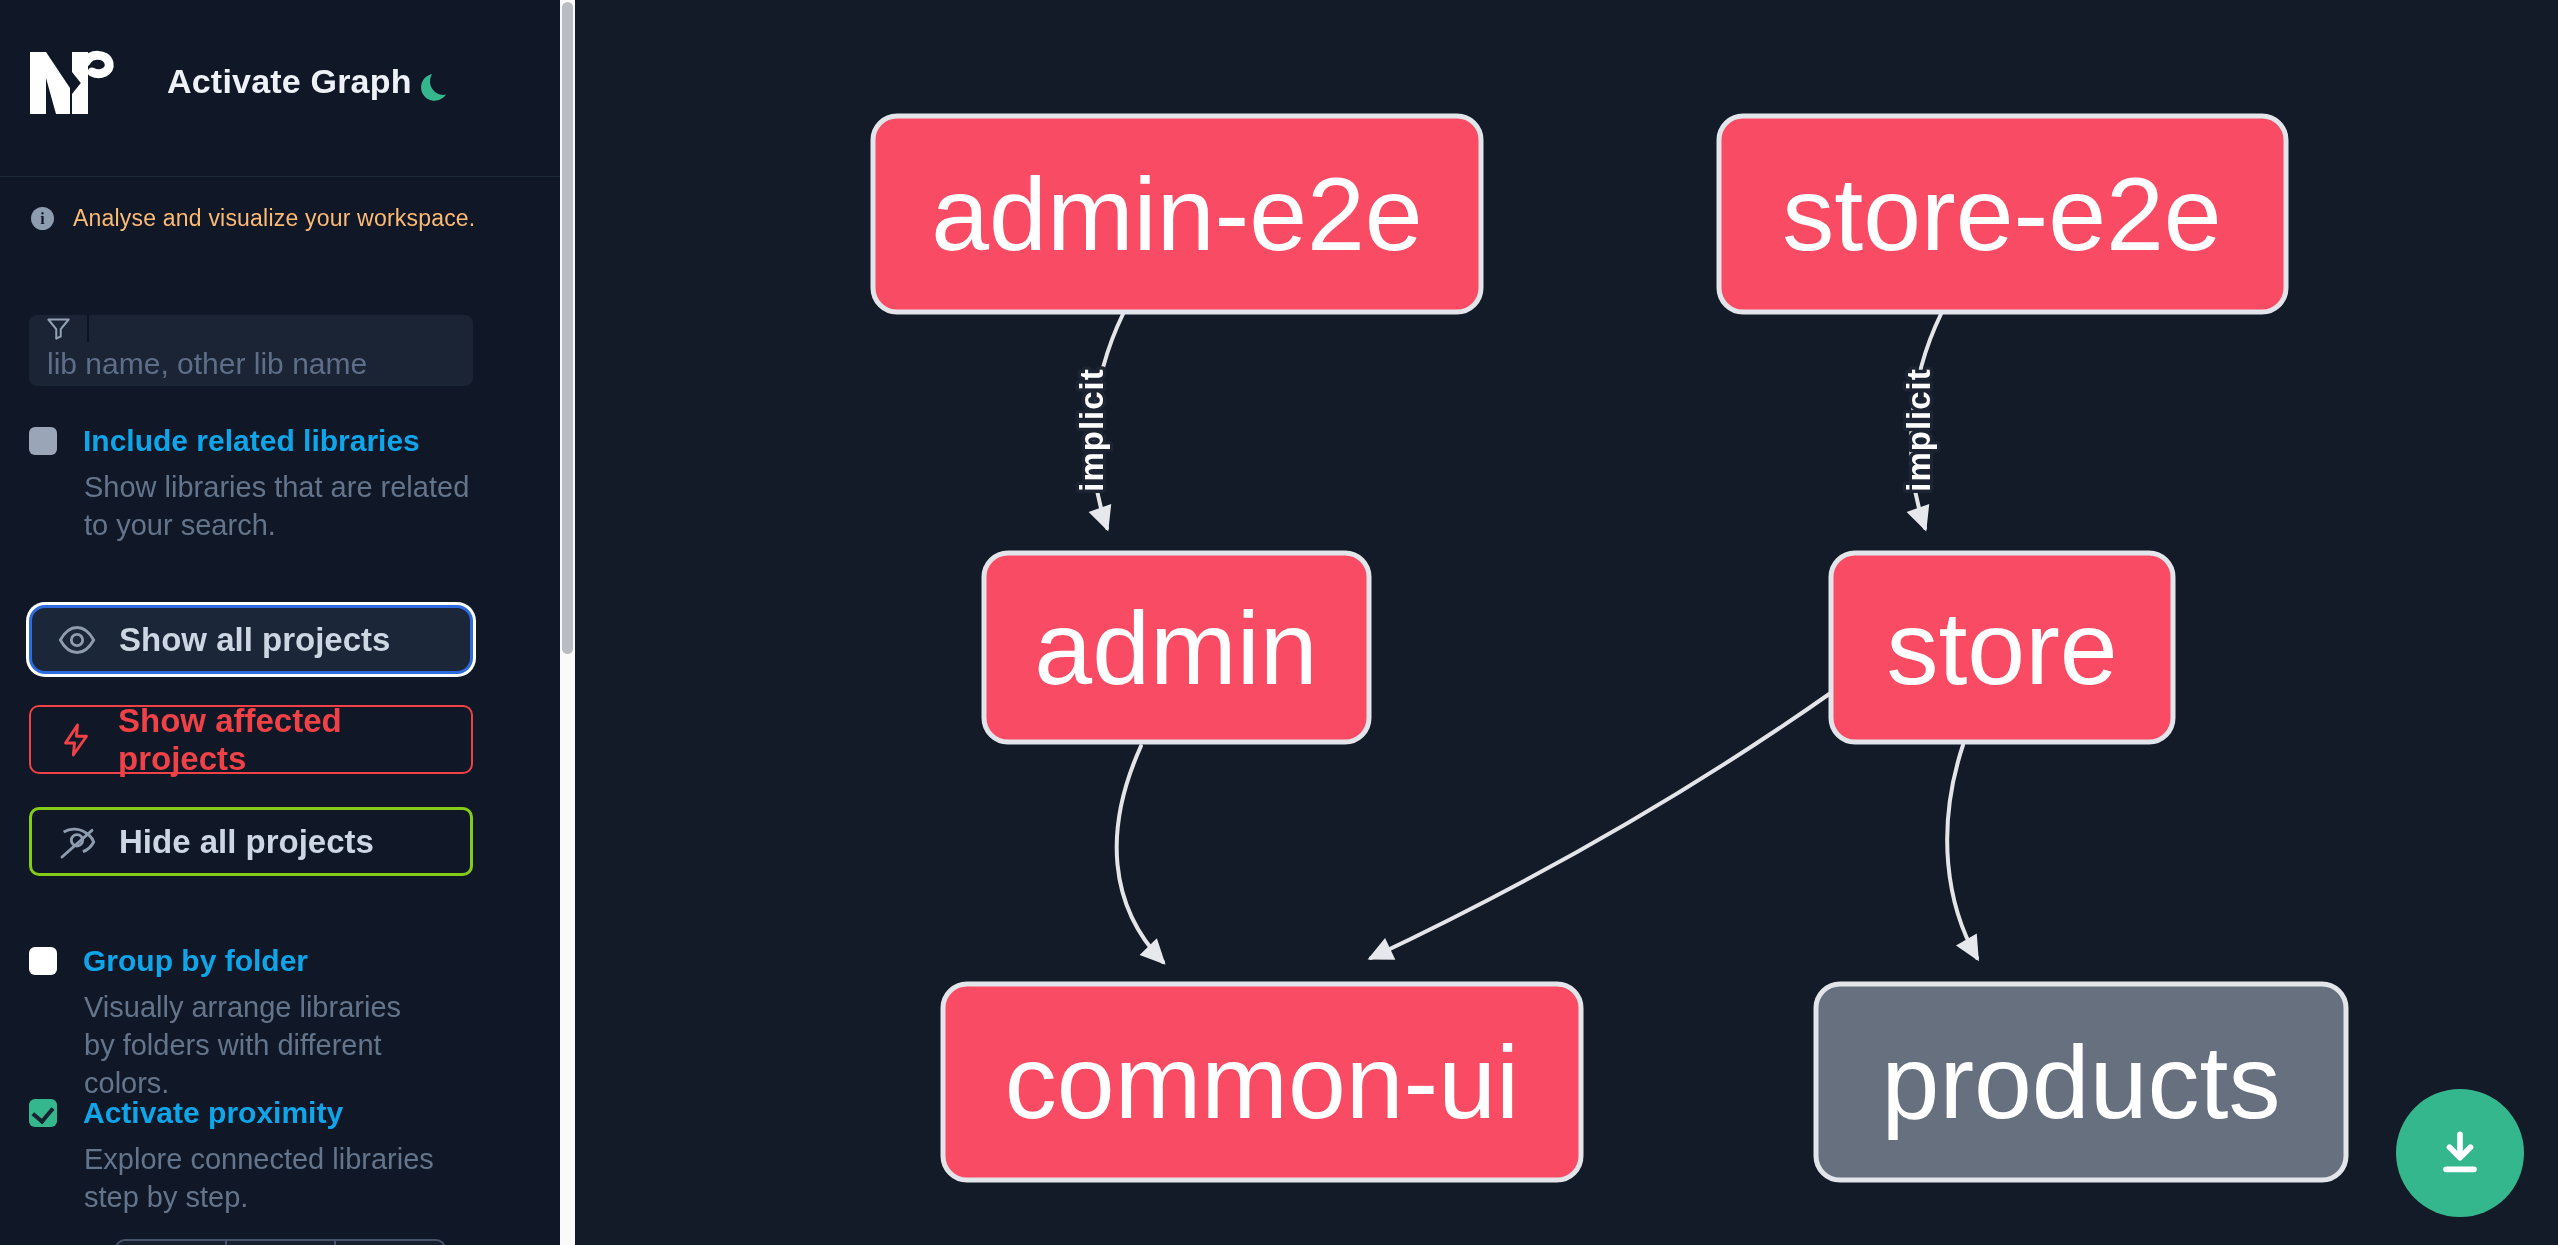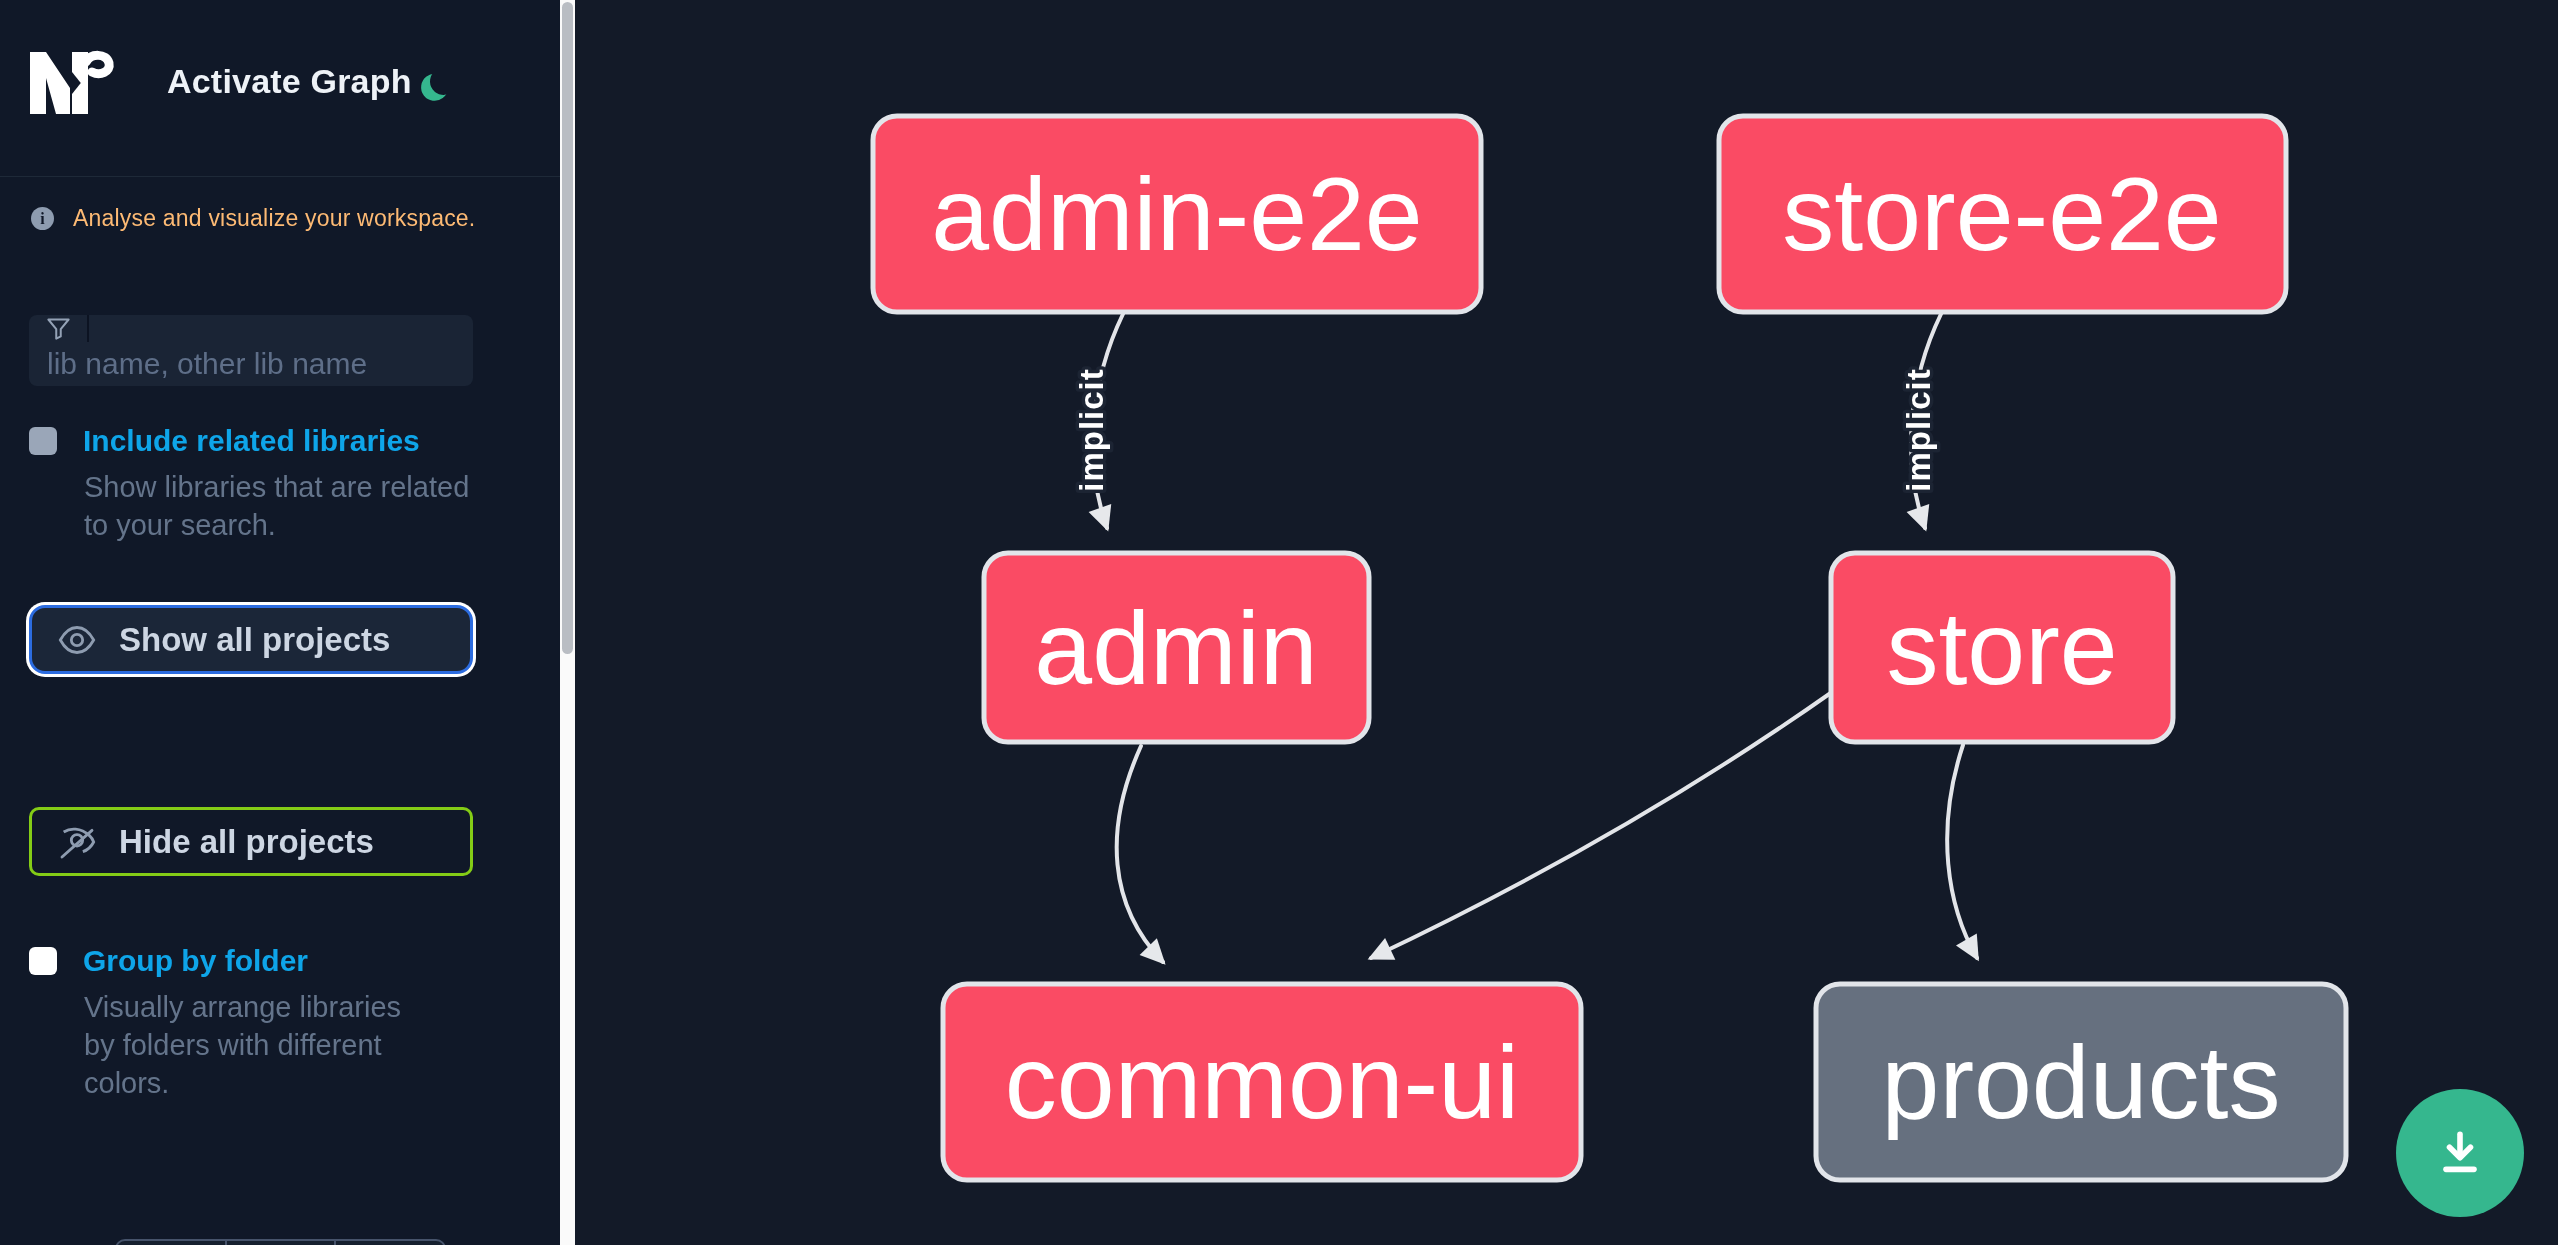--- a/index.html
+++ b/index.html
@@ -152,40 +152,55 @@
   <div class="action-btn btn-show-all">
     <span class="aicon">
       <svg width="40" height="40" viewBox="0 0 24 24" fill="none" stroke="#8e9cb0" stroke-width="1.7">
         <path d="M2 12 C5 6.5 8.5 4.5 12 4.5 C15.5 4.5 19 6.5 22 12 C19 17.5 15.5 19.5 12 19.5 C8.5 19.5 5 17.5 2 12 Z"></path>
         <circle cx="12" cy="12" r="3.4"></circle>
       </svg>
     </span>
     <span>Show all projects</span>
   </div>
 
+  <div class="action-btn btn-affected">
+    <span class="aicon">
+      <svg width="36" height="36" viewBox="0 0 24 24" fill="none" stroke="#ef4146" stroke-width="1.9" stroke-linejoin="round">
+        <path d="M13 2 L5 14 H11 L10.2 22 L19 9.5 H12.3 Z"></path>
+      </svg>
+    </span>
+    <span>Show affected projects</span>
+  </div>
 
   <div class="action-btn btn-hide">
     <span class="aicon">
       <svg width="40" height="40" viewBox="0 0 24 24" fill="none" stroke="#8e9cb0" stroke-width="1.7">
         <path d="M4 6 C8 3.5 14 3.3 19.5 8.2 C20.6 9.2 21.5 10.5 22 12 C20.5 15 18 17 15.5 17.8"></path>
         <circle cx="12" cy="11" r="3.4"></circle>
         <path d="M3 21 L21 5" stroke-linecap="round"></path>
       </svg>
     </span>
     <span>Hide all projects</span>
   </div>
 
   <div class="opt-row" style="top:944px;">
     <div class="opt-head">
       <span class="cbox cb-white"></span>
       <span class="opt-label">Group by folder</span>
     </div>
     <div class="opt-desc" style="width:345px;margin-top:10px;">Visually arrange libraries by folders with different colors.</div>
   </div>
 
+  <div class="opt-row" style="top:1096px;">
+    <div class="opt-head">
+      <span class="cbox cb-green"></span>
+      <span class="opt-label">Activate proximity</span>
+    </div>
+    <div class="opt-desc" style="width:400px;margin-top:10px;">Explore connected libraries step by step.</div>
+  </div>
 
   <div class="seg-control">
     <div class="seg"></div>
     <div class="seg"></div>
     <div class="seg"></div>
   </div>
 </div>
 
 <div class="sb-scroll-track">
   <div class="sb-scroll-thumb"></div>

